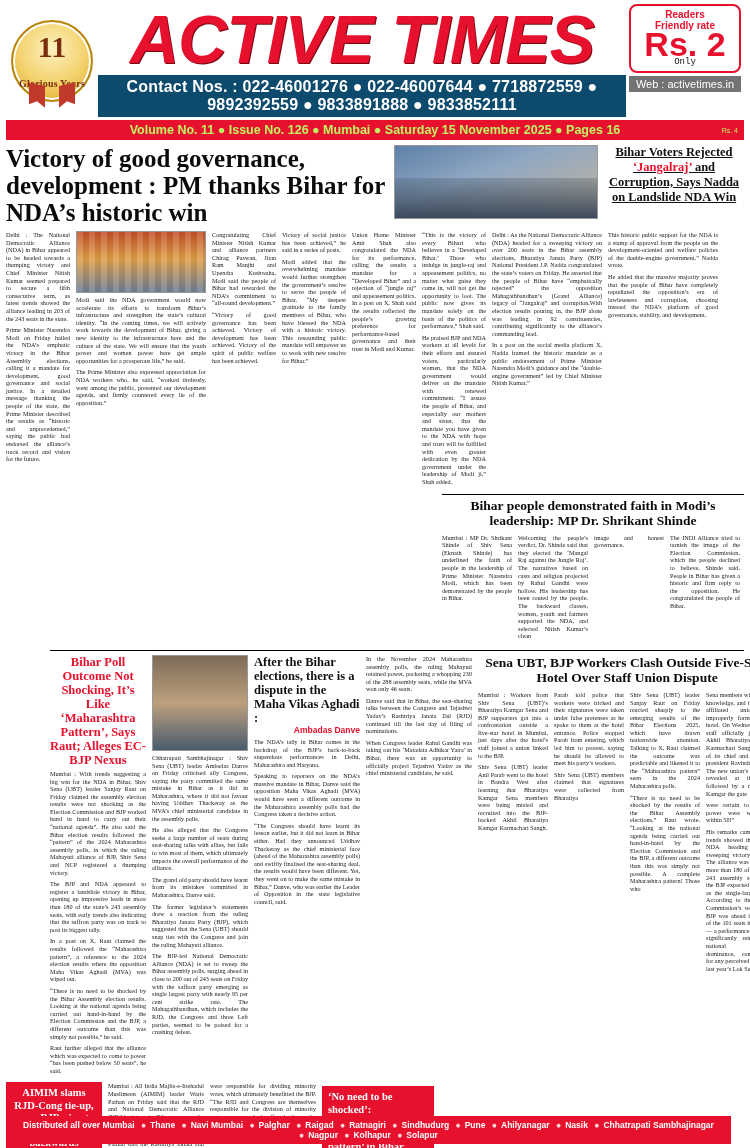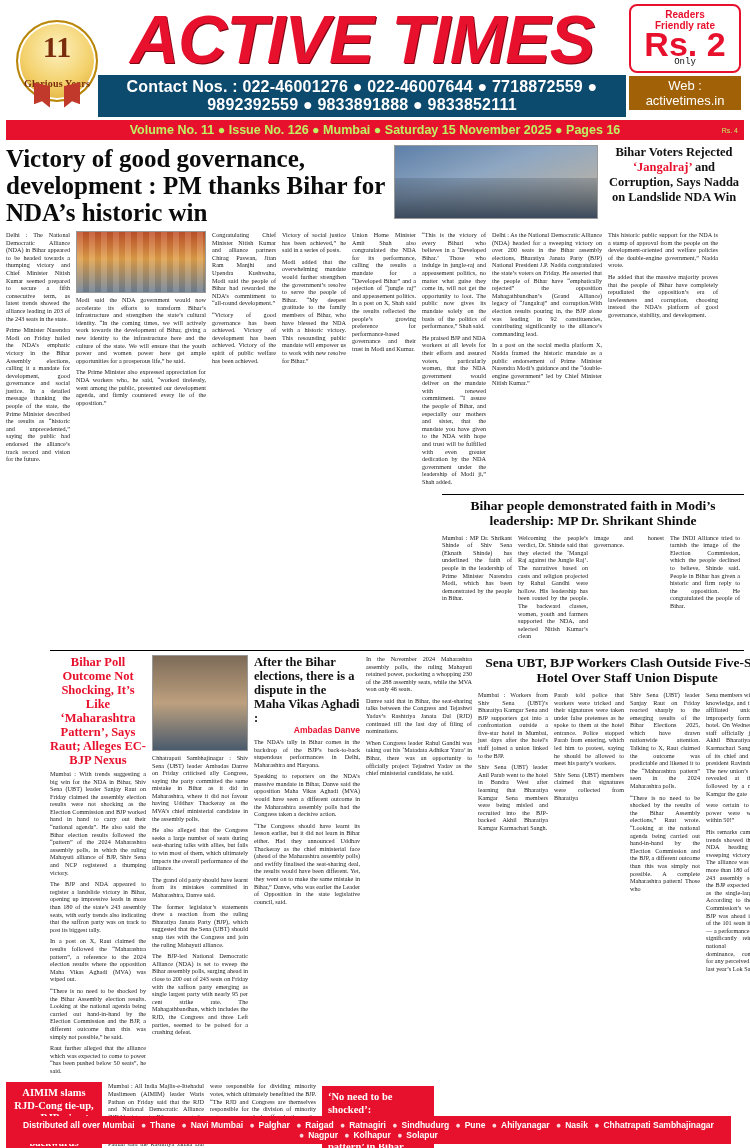--- a/index.html
+++ b/index.html
@@ -8,21 +8,21 @@
     width:750px; height:1148px;
     background:#ffffff;
     font-family:"Liberation Serif", serif;
     color:#111;
     overflow:hidden;
   }
   .page { width:750px; height:1148px; position:relative; padding:4px 6px; }
 
   
   .masthead { display:flex; align-items:stretch; border-bottom:0; }
-  .mh-left { width:92px; display:flex; align-items:center; justify-content:flex-end; }
+  .mh-left { width:92px; display:flex; align-items:center; justify-content:center; }
   .years-badge {
     width:82px; height:82px; border-radius:50%;
     background:radial-gradient(circle at 50% 35%, #fdf2c0 0%, #f3d06a 55%, #d9a323 100%);
     border:2px solid #b8860b; position:relative;
     display:flex; flex-direction:column; align-items:center; justify-content:center;
     box-shadow:0 0 0 2px #fff inset;
   }
   .years-badge .num { font-size:30px; font-weight:bold; color:#7a2d0c; line-height:1; font-family:"Liberation Serif",serif;}
   .years-badge .lbl { font-size:10px; color:#7a2d0c; font-weight:bold; margin-top:16px; letter-spacing:.2px;}
   .ribbon-l, .ribbon-r { position:absolute; bottom:-6px; width:16px; height:22px; background:#c0392b; }
@@ -46,21 +46,21 @@
     padding:3px 6px; letter-spacing:.2px;
   }
   .mh-right { width:118px; display:flex; flex-direction:column; align-items:center; justify-content:flex-start; }
   .readers-box {
     width:112px; border:2px solid #e8112d; border-radius:8px;
     text-align:center; padding:3px 2px 4px; background:#fff;
   }
   .readers-box .rf { font-family:"Liberation Sans",sans-serif; font-size:10px; font-weight:bold; color:#e8112d; line-height:11px;}
   .readers-box .rs { font-family:"Liberation Sans",sans-serif; font-size:34px; font-weight:bold; color:#e8112d; line-height:26px;}
   .readers-box .ro { font-family:Liberation Mono, monospace; font-size:9px; color:#111;}
-  .web-line { margin-top:3px; font-family:"Liberation Sans",sans-serif; font-size:13px; background:#a16207; color:#fff; padding:2px 5px; width:112px; text-align:center;}
+  .web-line { margin-top:3px; font-family:"Liberation Sans",sans-serif; font-size:11px; background:#737373; color:#fff; padding:2px 5px; width:112px; text-align:center;}
 
   
   .volume-bar {
     margin-top:3px; background:#e8112d; color:#bef264;
     font-family:"Liberation Sans", sans-serif; font-weight:bold;
     font-size:12.5px; text-align:center; padding:3px 12px;
     display:flex; align-items:center; justify-content:center; gap:6px;
     position:relative;
   }
   .volume-bar .rs4 { position:absolute; right:6px; font-size:7px; font-weight:normal; }
@@ -76,21 +76,21 @@
   .hl-photo { width:204px; }
   .photo {
     width:100%; height:74px;
     background:linear-gradient(160deg,#5d7fa8 0%,#8fa7c2 40%,#c9b79a 100%);
     border:1px solid #999; position:relative; overflow:hidden;
   }
   .photo.people::after{
     content:""; position:absolute; bottom:0; left:0; right:0; height:55%;
     background:linear-gradient(0deg,#3b4a5c 0%, rgba(59,74,92,0.25) 100%);
   }
-  .hl-right { width:140px; text-align:center; }
+  .hl-right { width:140px; text-align:center;text-decoration:underline; }
   .right-kicker {
     font-family:"Liberation Serif",serif; font-weight:bold;
     font-size:12.5px; line-height:15px; color:#111;
   }
   .right-kicker .red { color:#e8112d; }
 
   
   .cols { display:flex; gap:6px; margin-top:5px; }
   .col { font-size:6.2px; line-height:7.6px; text-align:justify; color:#1a1a1a; }
   .col p { margin:0 0 4px 0; }

